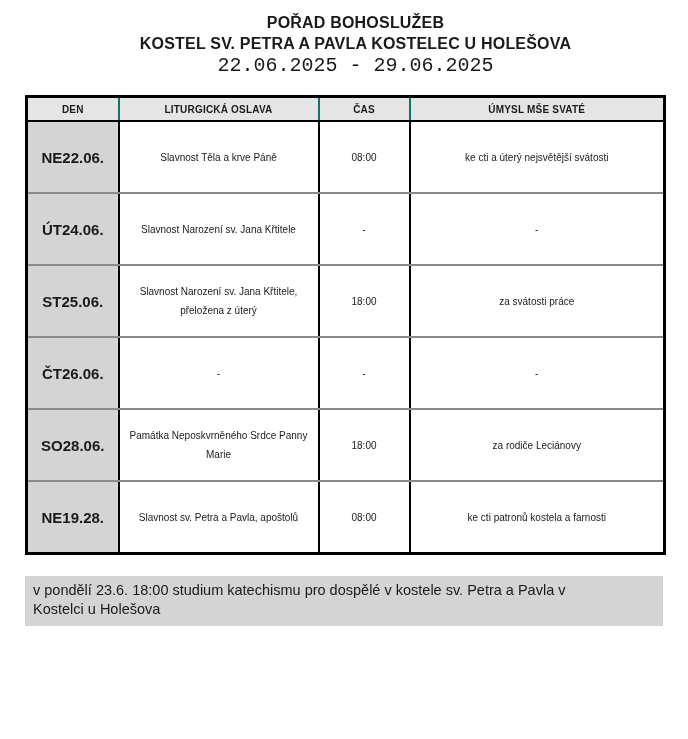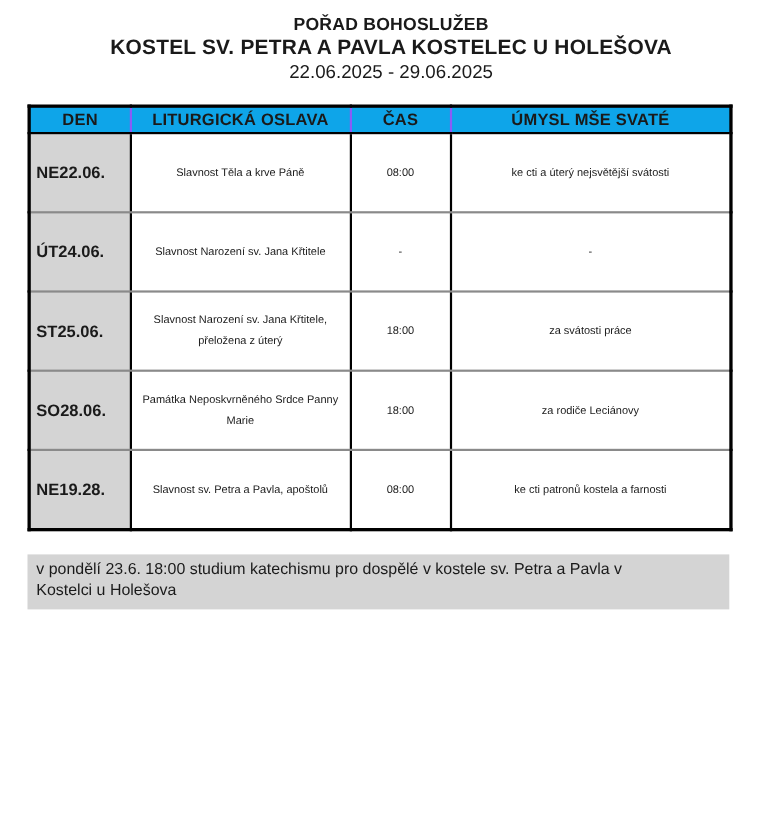--- a/index.html
+++ b/index.html
@@ -17,48 +17,49 @@
     margin-top: 12px;
     margin-left: 23px;
   }
   .title-line1 {
     font-size: 16px;
     font-weight: bold;
     line-height: 21px;
     letter-spacing: 0.2px;
   }
   .title-line2 {
-    font-size: 19px;
+    font-size: 16px;
     font-weight: bold;
     line-height: 22px;
     letter-spacing: 0.2px;
   }
   .title-line3 {
-    font-size: 17px;
+    font-size: 20px;
     line-height: 22px;
+    font-family: Liberation Mono, monospace;
   }
   table.schedule {
     border-collapse: collapse;
     table-layout: fixed;
     width: 638px;
     margin: 18px 0 0 25px;
     border: 3px solid #000000;
   }
   col.c-den { width: 92px; }
   col.c-lit { width: 200px; }
   col.c-cas { width: 91px; }
   col.c-umy { width: 255px; }
   th {
-    background: #0ea5e9;
-    font-size: 15px;
+    background: #e5e5e5;
+    font-size: 10px;
     font-weight: bold;
     height: 20px;
     padding: 1px 2px;
     border-left: 2px solid #000000;
-    border-right: 2px solid #8b5cf6;
+    border-right: 2px solid #0f766e;
     border-bottom: 2px solid #000000;
     letter-spacing: 0.2px;
   }
   td {
     height: 66px;
     text-align: center;
     vertical-align: middle;
     font-size: 10px;
     line-height: 19px;
     padding: 2px 2px;
@@ -68,21 +69,21 @@
     border-bottom: 2px solid #8a8a8a;
   }
   td.day-cell {
     background: #d4d4d4;
     font-weight: bold;
     font-size: 15px;
     padding: 0 5px;
   }
   .day-wrap {
     display: flex;
-    justify-content: flex-start;
+    justify-content: center;
     align-items: center;
     width: 100%;
   }
   .footer-note {
     margin: 21px 0 0 25px;
     width: 638px;
     box-sizing: border-box;
     background: #d4d4d4;
     padding: 5px 8px 7px 8px;
     font-size: 14.5px;
@@ -147,20 +148,31 @@
             <span>25.06.</span>
           </span>
       </td>
       <td>Slavnost Narození sv. Jana Křtitele, přeložena z úterý</td>
       <td>18:00</td>
       <td>za svátosti práce</td>
     </tr>
     <tr>
       <td class="day-cell">
         <span class="day-wrap">
+            <span>ČT</span>
+            <span>26.06.</span>
+          </span>
+      </td>
+      <td>-</td>
+      <td>-</td>
+      <td>-</td>
+    </tr>
+    <tr>
+      <td class="day-cell">
+        <span class="day-wrap">
             <span>SO</span>
             <span>28.06.</span>
           </span>
       </td>
       <td>Památka Neposkvrněného Srdce Panny Marie</td>
       <td>18:00</td>
       <td>za rodiče Leciánovy</td>
     </tr>
     <tr>
       <td class="day-cell">

